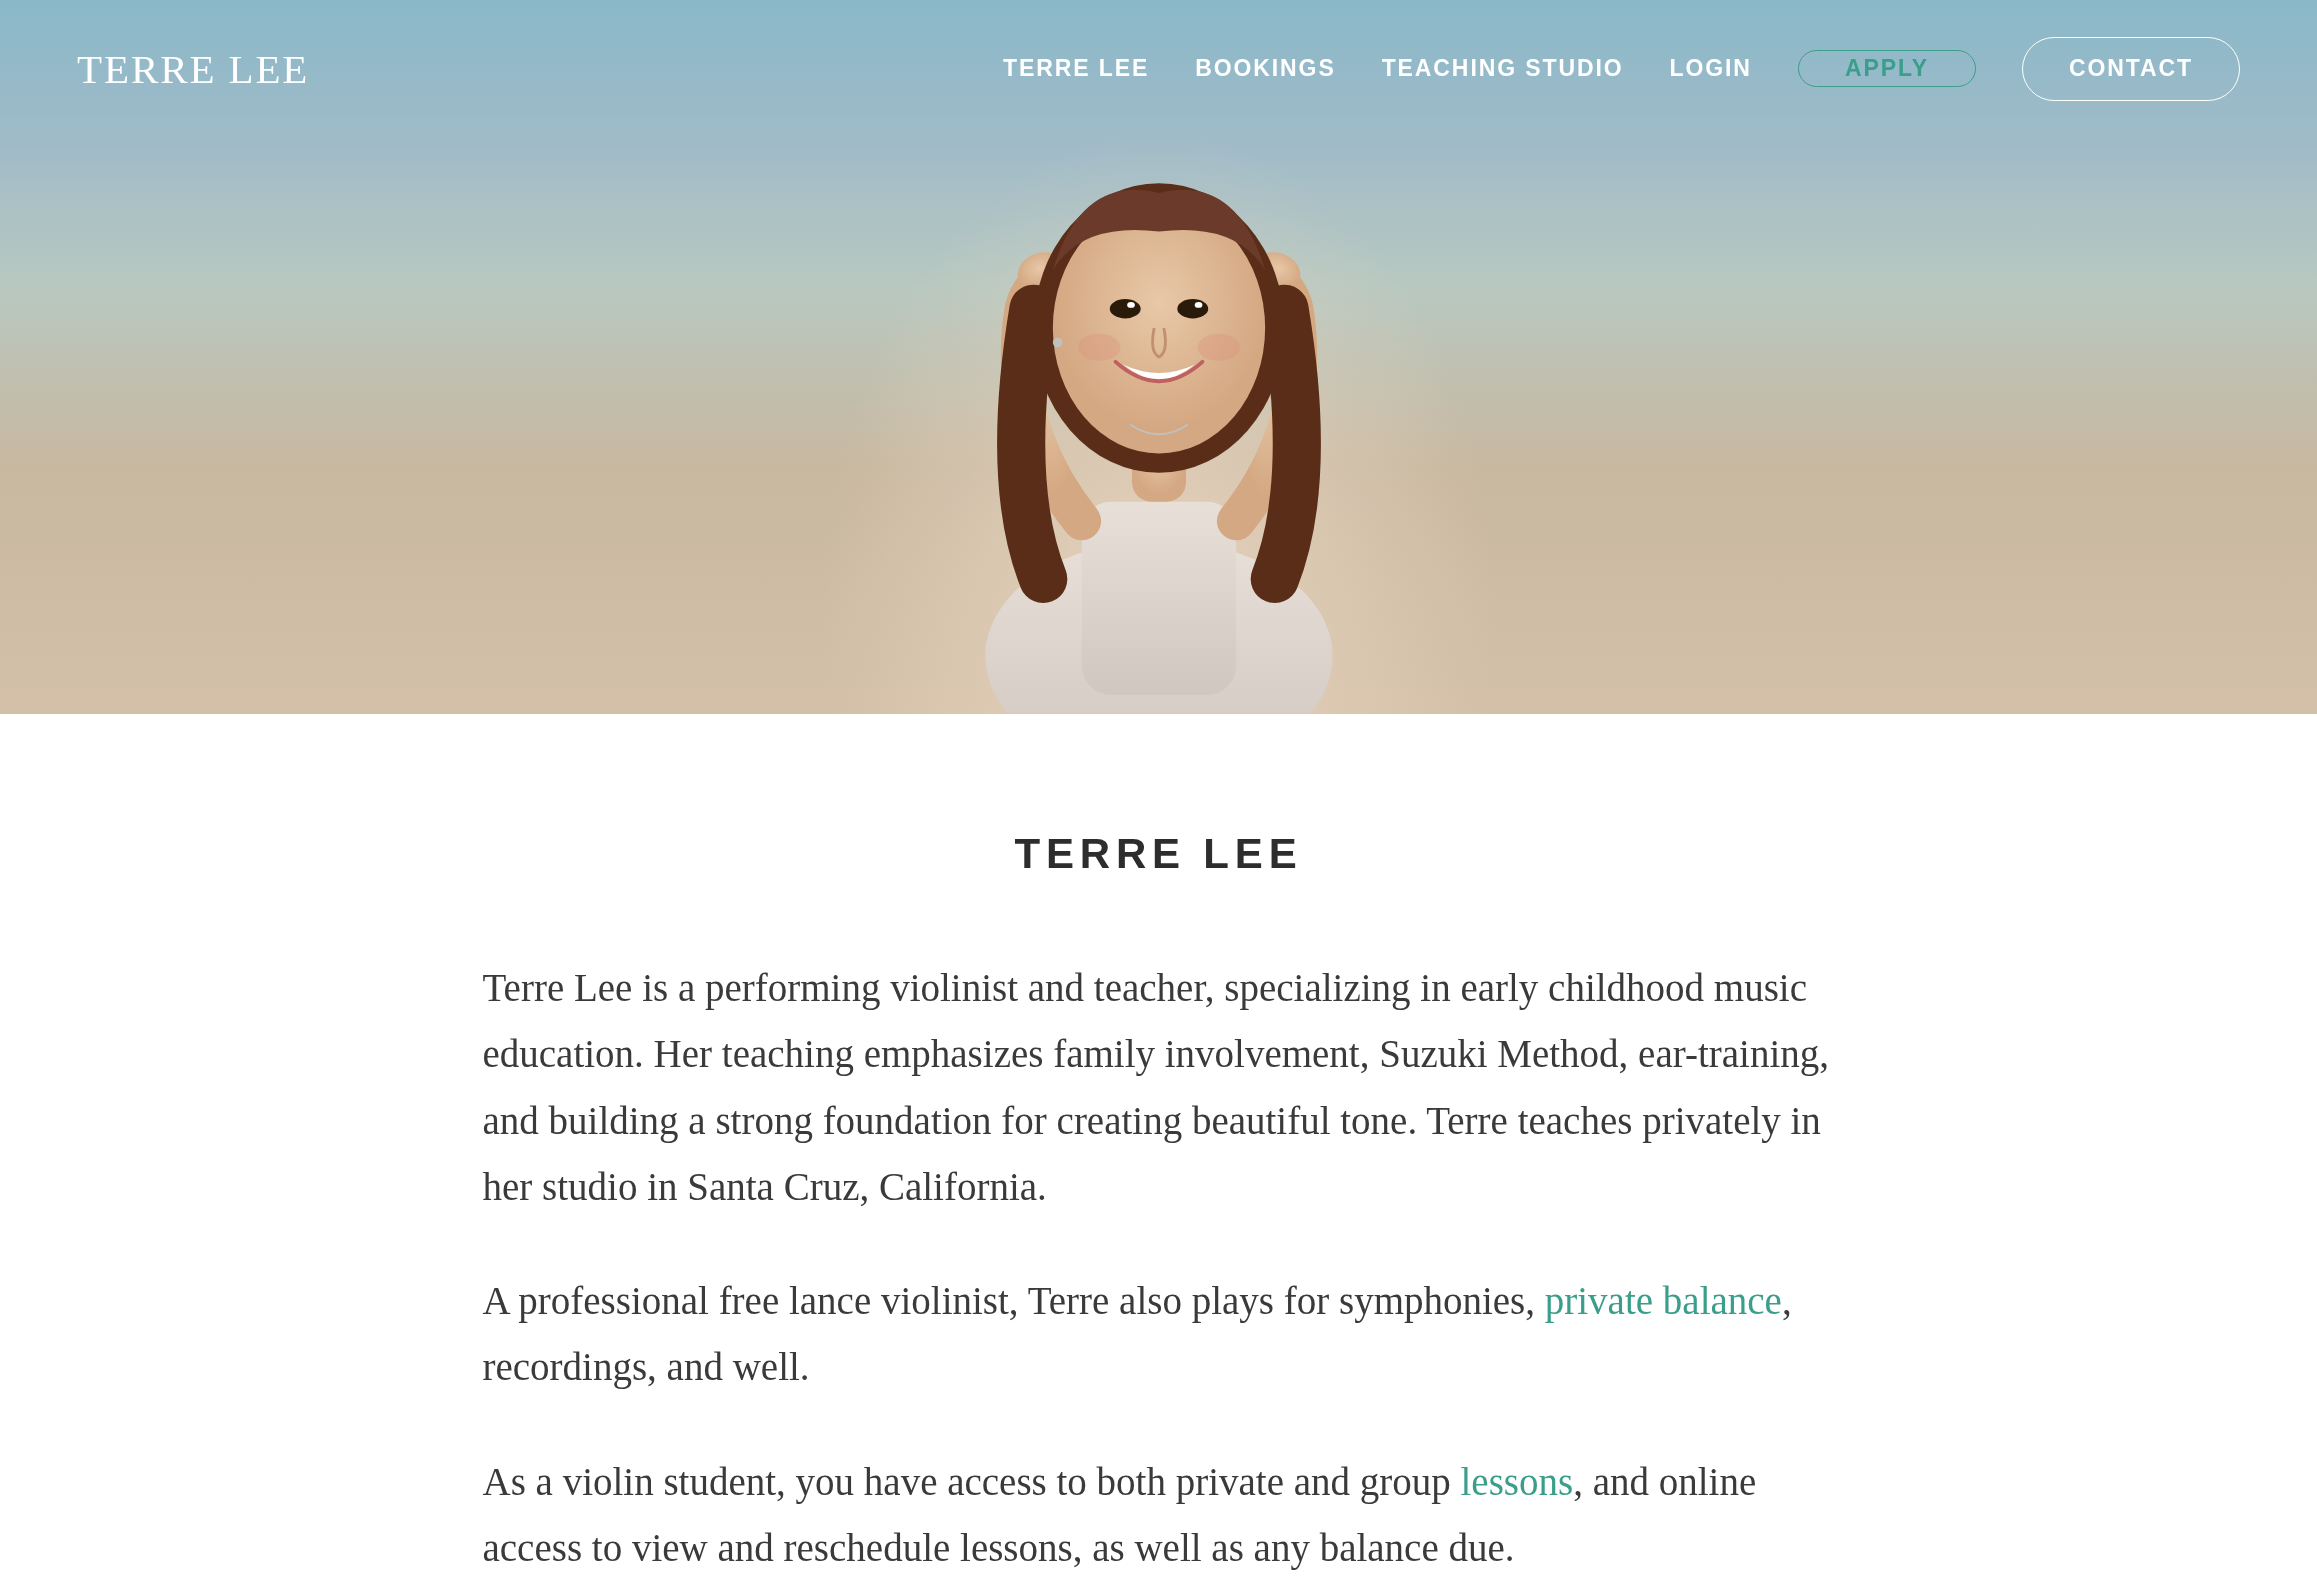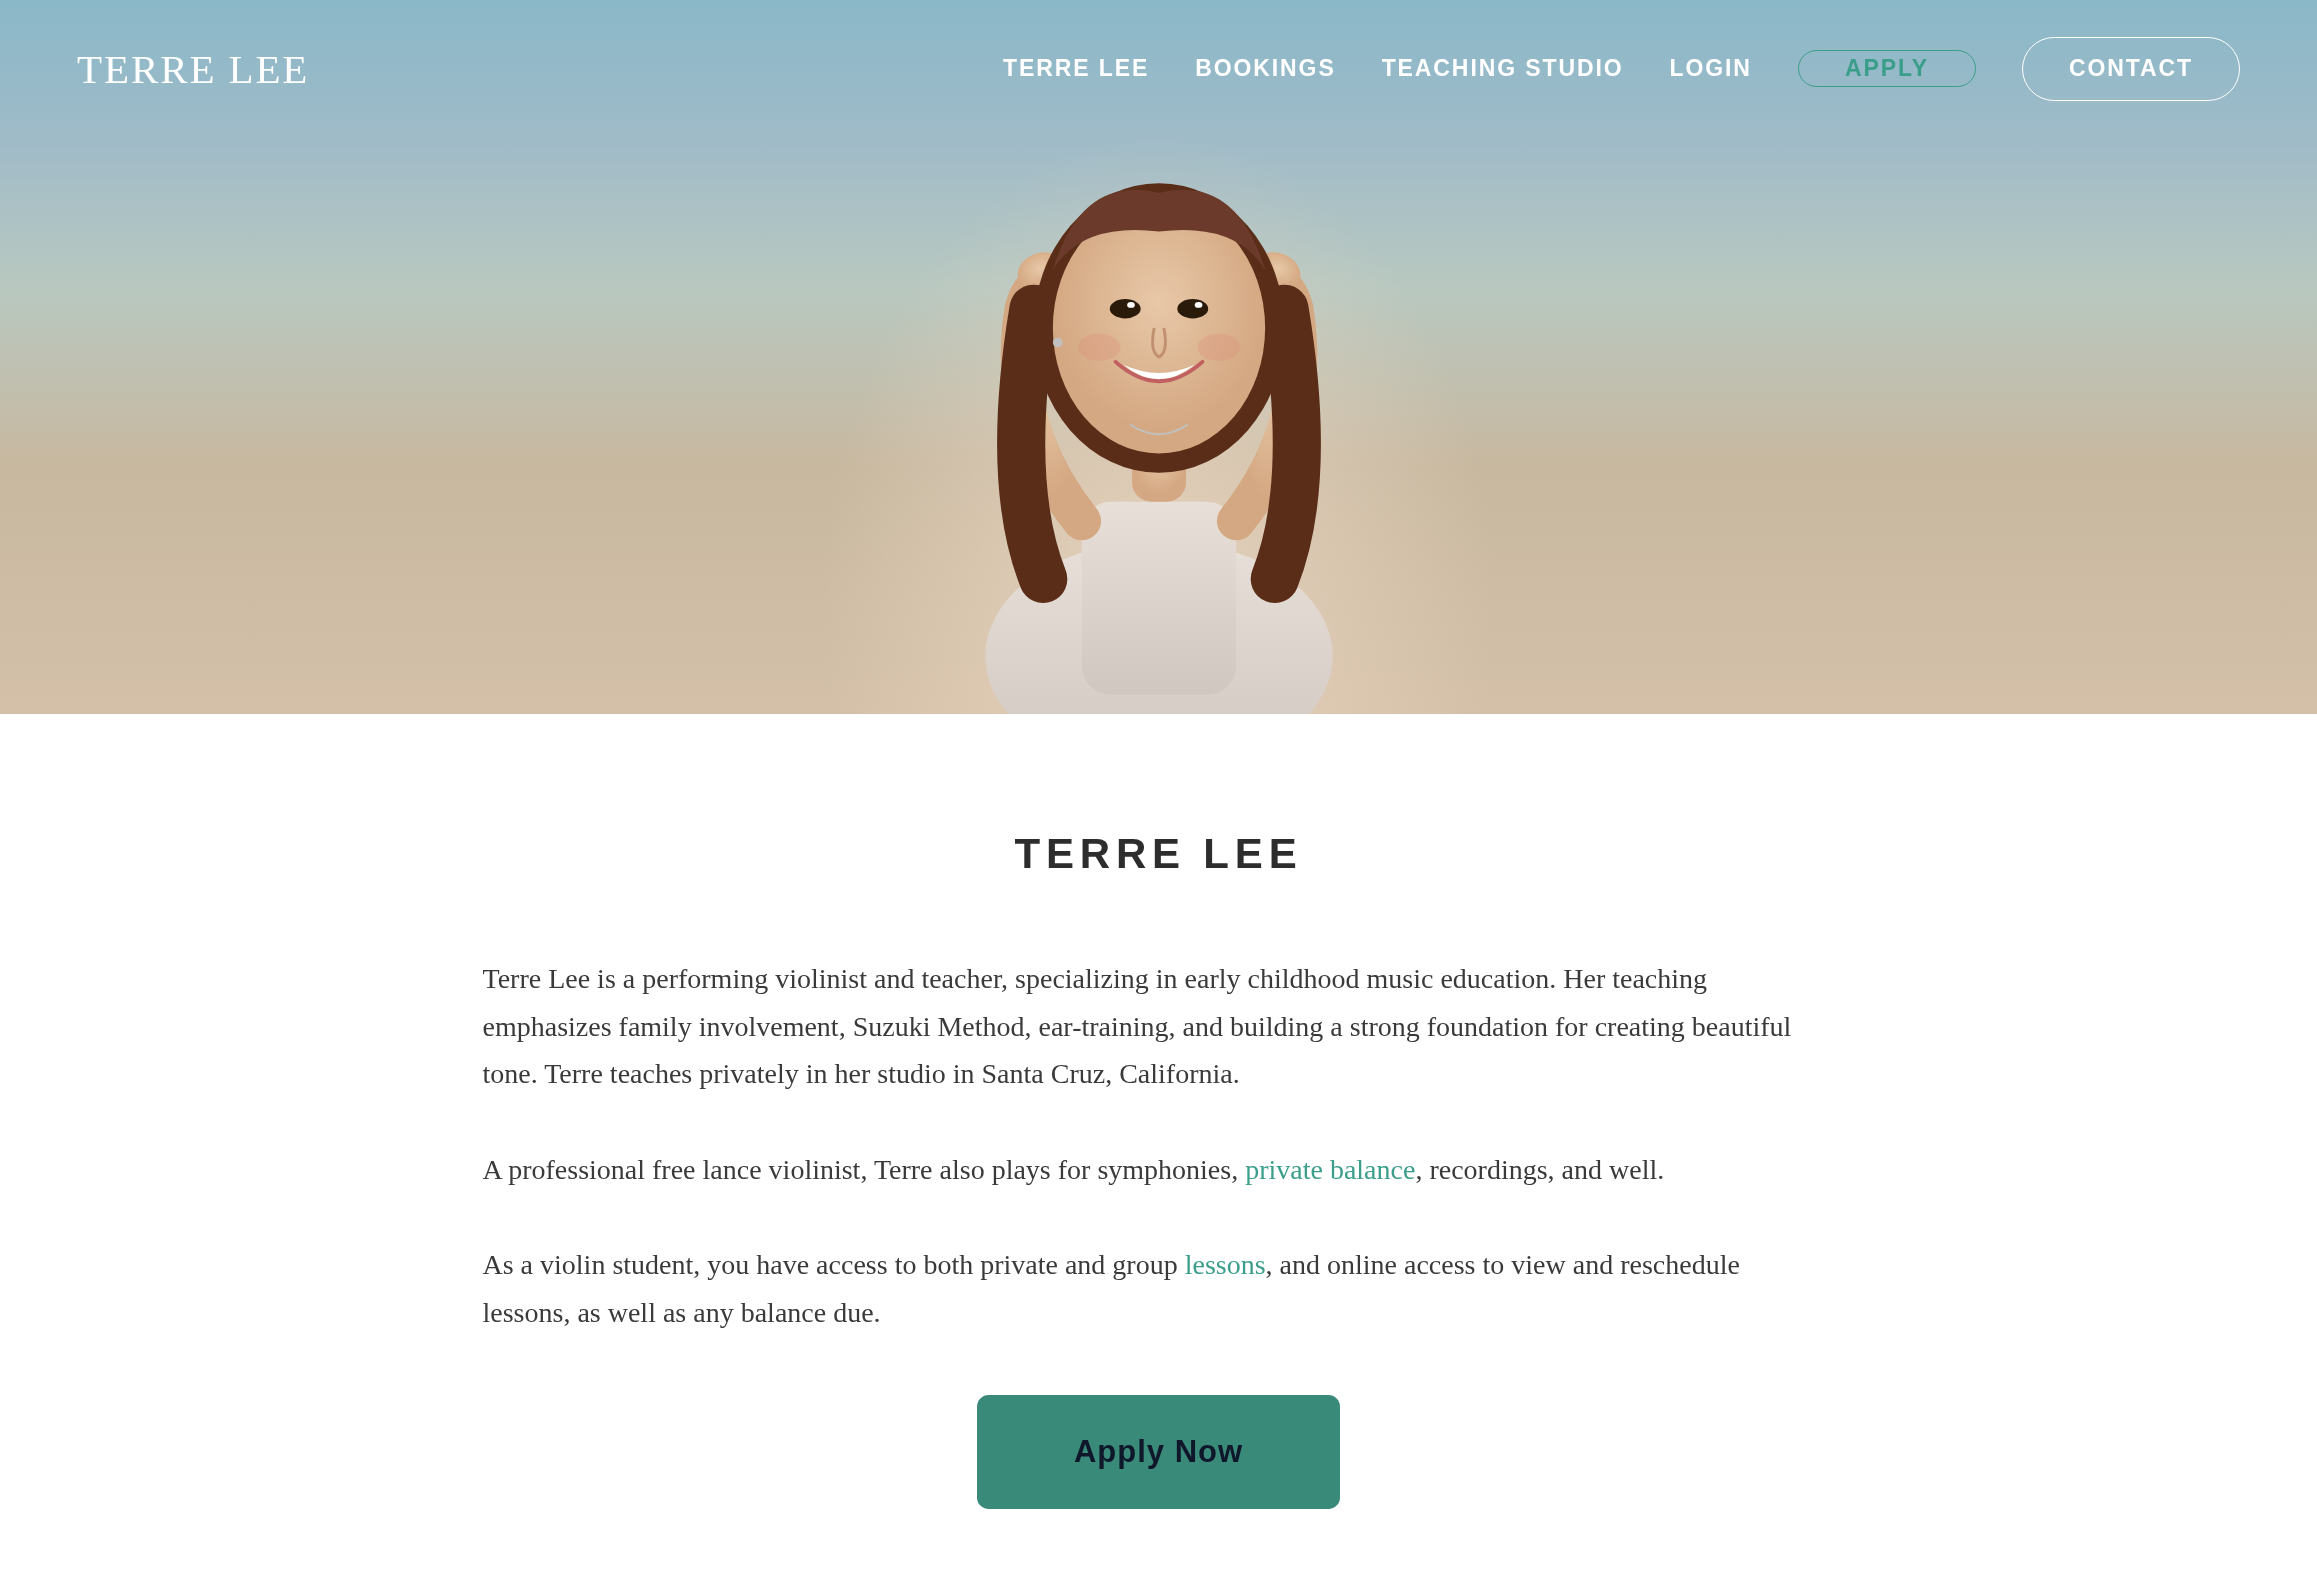--- a/index.html
+++ b/index.html
@@ -145,21 +145,21 @@
       font-weight: 700;
       letter-spacing: 5.8px;
       text-transform: uppercase;
       color: #2d2d2d;
       text-align: center;
       margin-bottom: 77px;
     }
 
     .content-para {
       font-family: Georgia, serif;
-      font-size: 28px;
+      font-size: 39px;
       line-height: 1.7;
       color: #3a3a3a;
       margin-bottom: 48px;
     }
 
     .link-teal {
       color: #3a9e8a;
       text-decoration: none;
       cursor: pointer;
     }

